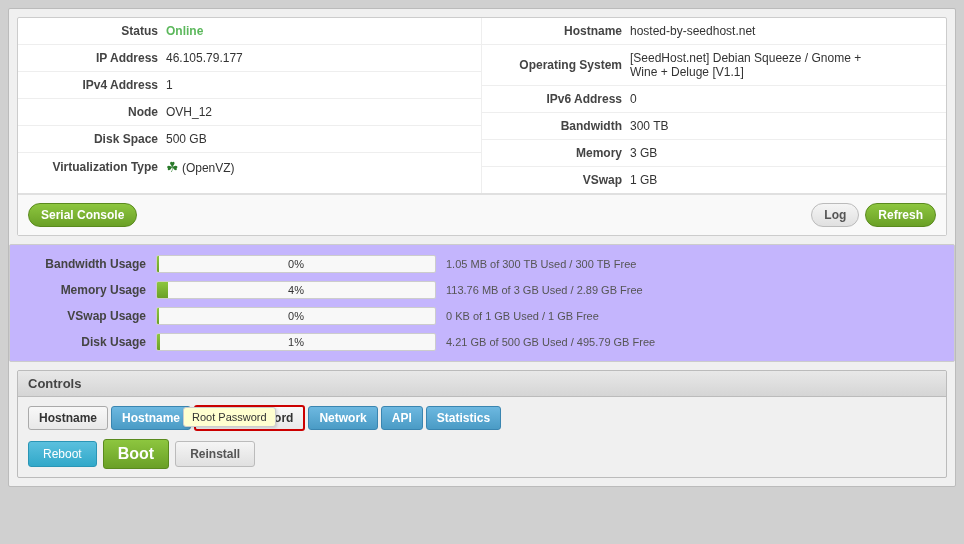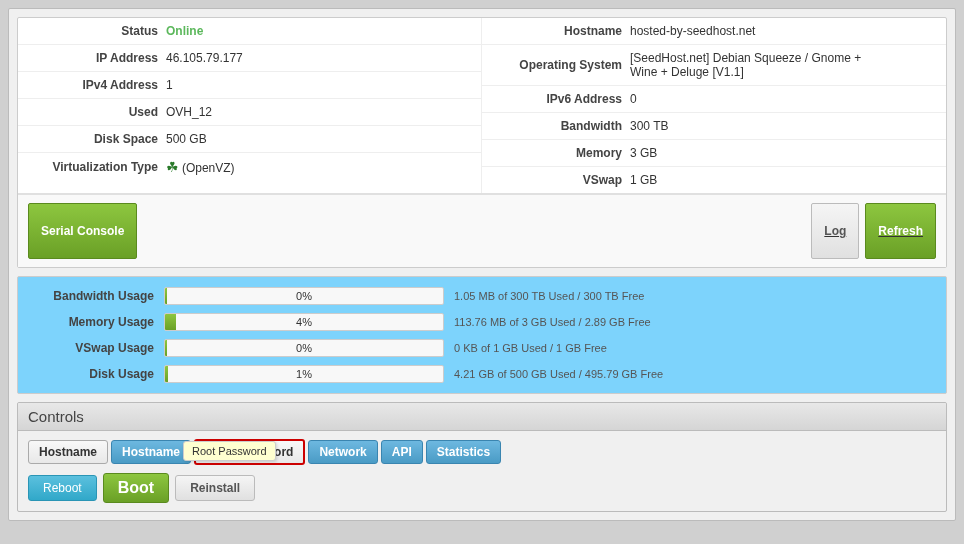--- a/index.html
+++ b/index.html
@@ -68,22 +68,22 @@
       display: flex;
       justify-content: space-between;
       align-items: center;
       padding: 8px 10px;
       background: #f9f9f9;
       border-top: 1px solid #e0e0e0;
     }
 
     .btn {
       display: inline-block;
-      padding: 20px 12px;
-      border-radius: 2px;
+      padding: 4px 12px;
+      border-radius: 12px;
       cursor: pointer;
       font-size: 12px;
       font-weight: bold;
       text-align: center;
       border: 1px solid transparent;
     }
 
     .btn-green {
       background: linear-gradient(to bottom, #8dc63f, #6aa026);
       color: #fff;
@@ -92,27 +92,26 @@
 
     .btn-gray {
       background: linear-gradient(to bottom, #f5f5f5, #e0e0e0);
       color: #555;
       border: 1px solid #bbb;
     }
 
     .btn-right-group {
       display: flex;
       gap: 6px;
-      text-decoration: underline;
     }
 
     
     .usage-section {
-      margin: 8px;
-      background: #7dd3fc;
+      margin: 0;
+      background: #c4b5fd;
       border: 1px solid #ccc;
       border-radius: 2px;
       padding: 10px 26px;
     }
 
     .usage-row {
       display: flex;
       align-items: center;
       margin-bottom: 8px;
       gap: 10px;
@@ -165,22 +164,22 @@
       background: #f0f0f0;
       border: 1px solid #bbb;
       margin: 8px;
       border-radius: 2px;
     }
 
     .controls-header {
       background: linear-gradient(to bottom, #e8e8e8, #d5d5d5);
       border-bottom: 1px solid #bbb;
       padding: 5px 10px;
-      font-weight: normal;
-      font-size: 15px;
+      font-weight: bold;
+      font-size: 13px;
       color: #444;
       border-radius: 2px 2px 0 0;
     }
 
     .controls-body {
       padding: 8px 10px;
     }
 
     
     .tabs {
@@ -302,21 +301,21 @@
         </div>
         <div class="info-row">
           <span class="info-label">IP Address</span>
           <span class="info-value">46.105.79.177</span>
         </div>
         <div class="info-row">
           <span class="info-label">IPv4 Address</span>
           <span class="info-value">1</span>
         </div>
         <div class="info-row">
-          <span class="info-label">Used</span>
+          <span class="info-label">Node</span>
           <span class="info-value">OVH_12</span>
         </div>
         <div class="info-row">
           <span class="info-label">Disk Space</span>
           <span class="info-value">500 GB</span>
         </div>
         <div class="info-row">
           <span class="info-label">Virtualization Type</span>
           <span class="info-value">
             <span class="triquetra">☘</span>

